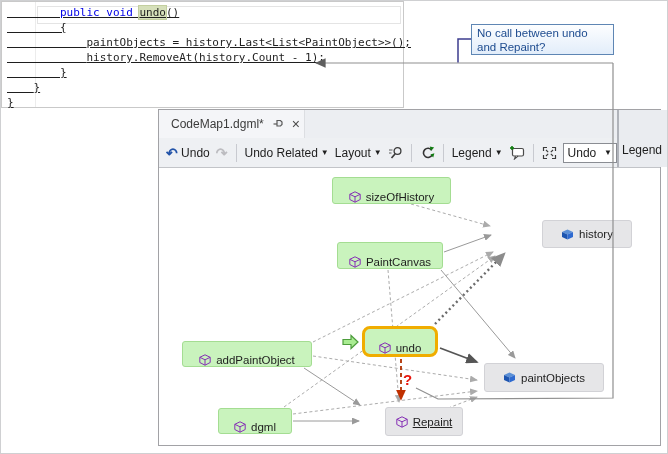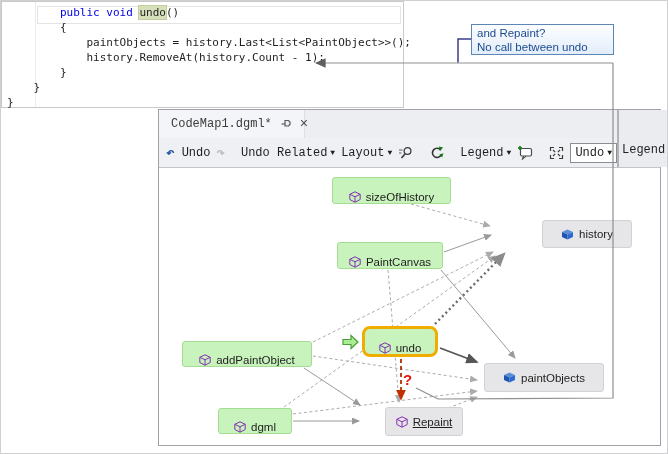--- a/index.html
+++ b/index.html
@@ -5,33 +5,33 @@
   html,body{margin:0;padding:0;background:#fff;}
   #page{position:relative;width:666px;height:452px;border:1px solid #cfd0d2;background:#fff;
         font-family:"Liberation Sans",sans-serif;overflow:hidden;}
 
   
   #code-box{position:absolute;left:0;top:0;width:403px;height:107px;background:#fff;
             border:1px solid #c9c9c9;box-sizing:border-box;z-index:30;}
   #code-gutter{position:absolute;left:33px;top:0;width:1px;height:100%;background:#ececec;}
   #current-line-box{position:absolute;left:35px;top:4px;width:362px;height:16px;border:1px solid #e4e4e4;}
   #code-lines{position:absolute;left:5px;top:3px;white-space:pre;
-              font:11px "DejaVu Sans Mono","Liberation Mono",monospace;line-height:15px;color:#1e1e1e;}
+              font:11px "DejaVu Sans Mono","Liberation Mono",monospace;line-height:15px;color:#1e1e1e;text-decoration:underline;}
   .tok-keyword{color:#0000e8;}
   .tok-plain{color:#1e1e1e;}
   .tok-highlight{background:#d6e0ba;outline:1px solid #c3cf9f;box-shadow:-1px 0 0 #222;}
 
   
   #callout{position:absolute;left:470px;top:23px;width:143px;height:31px;box-sizing:border-box;
            background:linear-gradient(#fdfeff,#e2edfa);border:1px solid #5e86b4;z-index:40;
            font-size:11.5px;line-height:14px;color:#1d4b8f;padding:1px 5px;}
 
   
   #map-window{position:absolute;left:157px;top:108px;width:503px;height:337px;box-sizing:border-box;
-              border:1px solid #a2a2a6;background:#eceef2;z-index:5;font-family:Liberation Mono, monospace;}
+              border:1px solid #a2a2a6;background:#eceef2;z-index:5;}
   #tab-row{position:absolute;left:0;top:0;width:100%;height:28px;}
   #doc-tab{position:absolute;left:0;top:0;height:28px;width:146px;background:#f4f5f8;
            border-right:1px solid #dcdee2;display:flex;align-items:center;padding:0 8px 0 12px;
            box-sizing:border-box;gap:8px;}
   #doc-tab .tab-title{font-size:12px;color:#3b3b3b;white-space:nowrap;}
   .tab-btn{display:flex;align-items:center;justify-content:center;width:16px;height:16px;color:#5a5a5a;}
   #tab-close{font-size:14px;line-height:14px;color:#4a4a4a;}
   #well-caret{position:absolute;left:486px;top:10px;font-size:9px;color:#4a4a4a;}
 
   #toolbar{position:absolute;left:0;top:28px;width:458px;height:29px;display:flex;align-items:center;
@@ -298,22 +298,22 @@
     <span id="question-mark">?</span>
   </div>
 
   <div id="code-box">
     <div id="code-gutter"></div>
     <div id="current-line-box"></div>
     <div id="code-lines"><div class="code-line">        <span class="tok-keyword">public void </span><span class="tok-highlight">undo</span><span class="tok-plain">()</span></div><div class="code-line">        <span class="tok-plain">{</span></div><div class="code-line">            <span class="tok-plain">paintObjects = history.Last&lt;List&lt;PaintObject&gt;&gt;();</span></div><div class="code-line">            <span class="tok-plain">history.RemoveAt(history.Count - 1);</span></div><div class="code-line">        <span class="tok-plain">}</span></div><div class="code-line">    <span class="tok-plain">}</span></div><div class="code-line"><span class="tok-plain">}</span></div></div>
   </div>
 
   <div id="callout">
+    <div>No call between undo</div>
     <div>and Repaint?</div>
-    <div>No call between undo</div>
   </div>
 
   <svg id="annotation-svg" width="666" height="452">
     <defs>
       <marker id="mk-code" markerWidth="9" markerHeight="8" refX="8" refY="4" orient="auto">
           <polygon points="0,0 9,4 0,8" fill="#5f5f5f"></polygon>
         </marker>
     </defs>
     <line x1="612" y1="62" x2="315" y2="62" stroke="#8f8f8f" stroke-width="1.2" marker-end="url(#mk-code)"></line>
     <polyline points="612,62 612,397 437,398 415,387" fill="none" stroke="#8f8f8f" stroke-width="1.2"></polyline>

